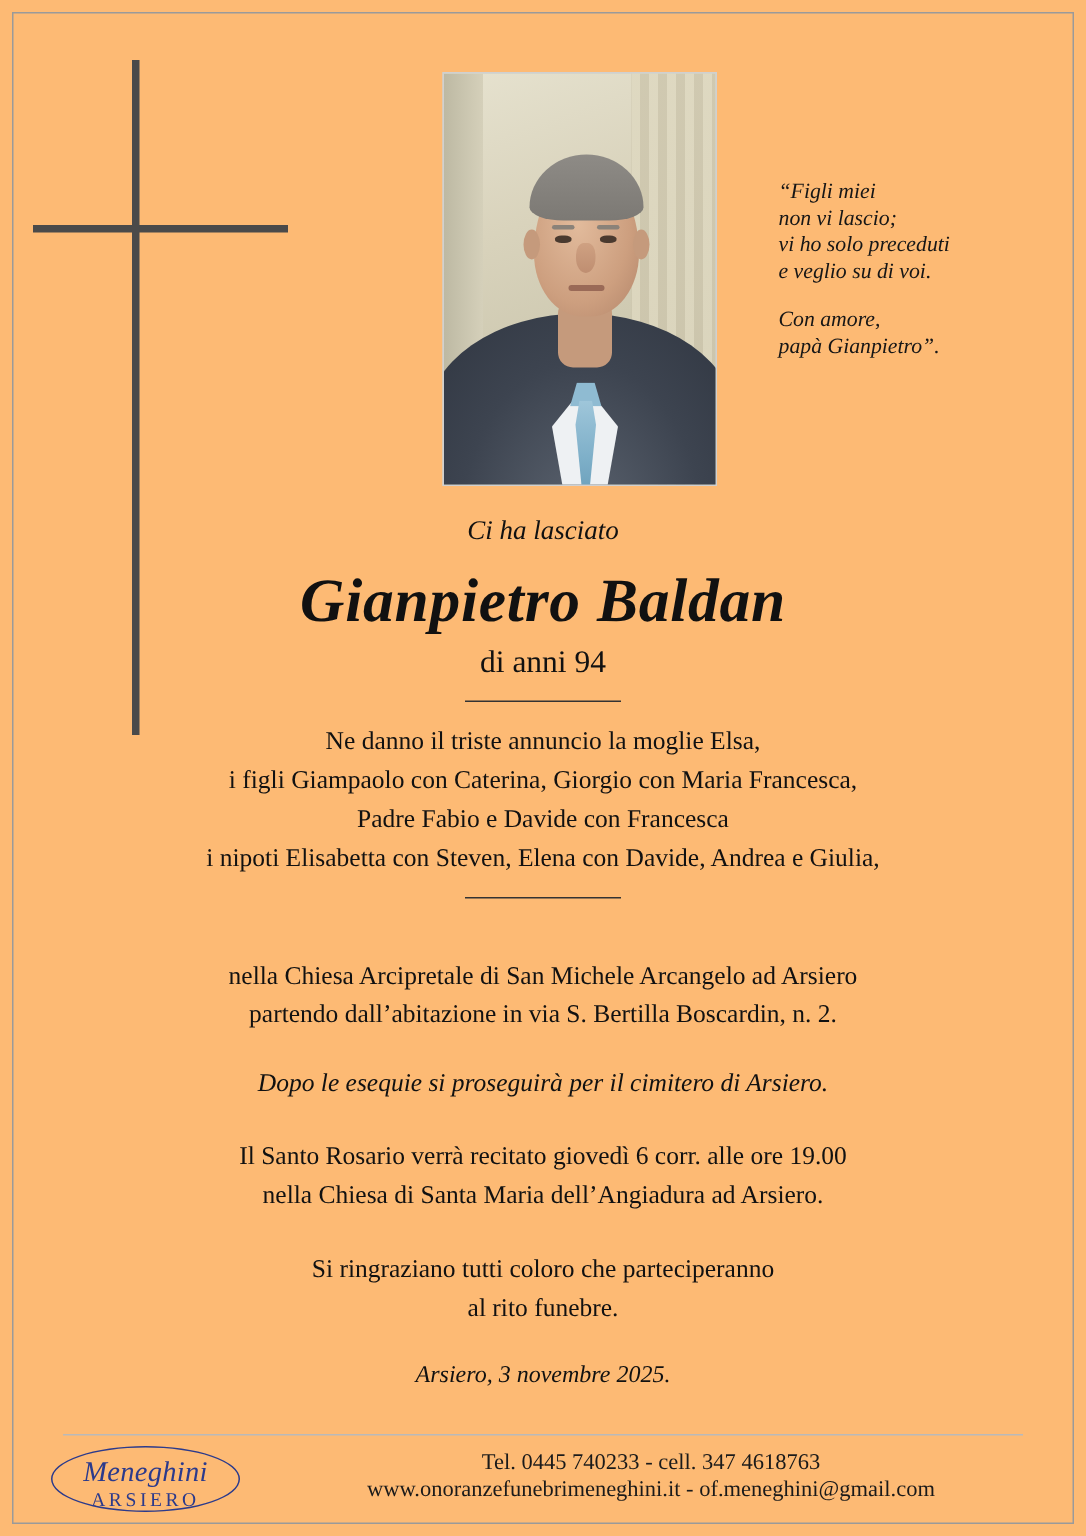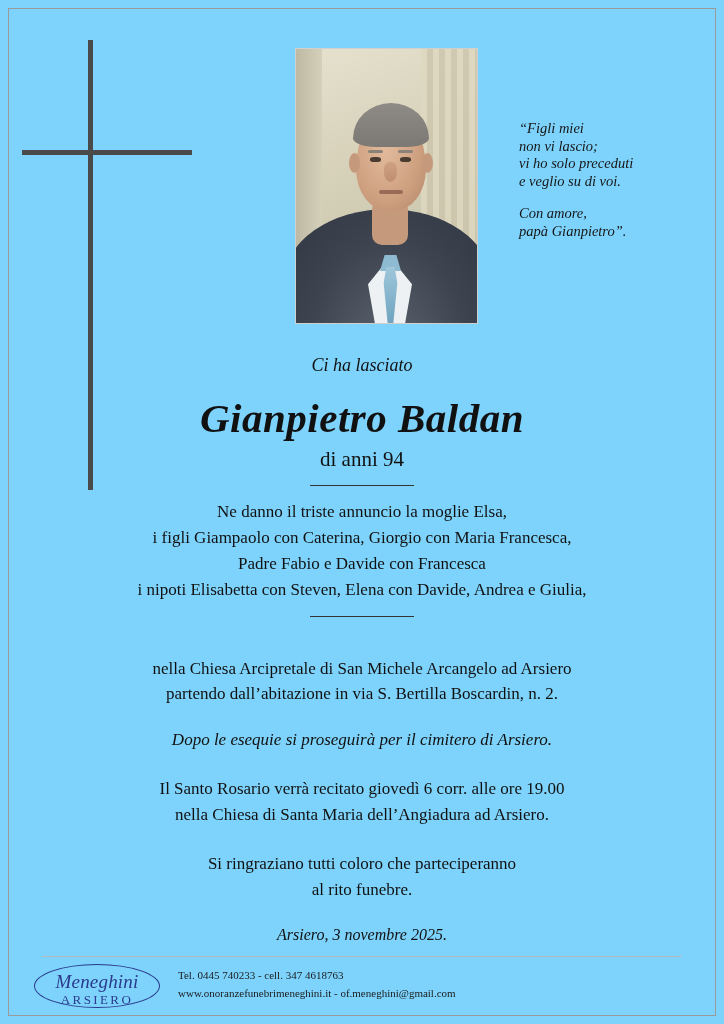--- a/index.html
+++ b/index.html
@@ -10,21 +10,21 @@
   body {
     width: 724px; height: 1024px;
     position: relative;
     font-family: "Liberation Serif", serif;
     color: #111;
     overflow: hidden;
   }
   .page {
     position: absolute;
     inset: 0;
-    background: #7dd3fc;
+    background: #fdba74;
   }
   .border-frame {
     position: absolute;
     left: 8px; top: 8px;
     width: 708px; height: 1008px;
     border: 1px solid #9a9a9a;
     pointer-events: none;
   }
 
   
@@ -191,21 +191,21 @@
   .main {
     position: absolute;
     left: 110px; top: 338px;
     width: 504px;
     text-align: center;
   }
   .intro {
     font-size: 18px;
     font-style: italic;
     line-height: 22px;
-    margin: 16px;
+    margin: 4px;
   }
   .name {
     font-size: 41px;
     font-style: italic;
     line-height: 52px;
     margin: 10px 0 2px 0;
     letter-spacing: .5px;
   }
   .age {
     font-size: 21px;
@@ -276,22 +276,22 @@
     position: absolute;
     left: 0; right: 0; top: 30px;
     text-align: center;
     font-size: 13px;
     letter-spacing: 2.4px;
     color: #2b3a8c;
   }
   .footer-contact {
     position: absolute;
     left: 170px; right: 26px; top: 10px;
-    text-align: left;
-    font-size: 11px;
+    text-align: center;
+    font-size: 15px;
     line-height: 18px;
     color: #1a1a1a;
   }
 </style>
 </head>
 <body>
 
 <div class="page">
 
   <div class="border-frame"></div>

